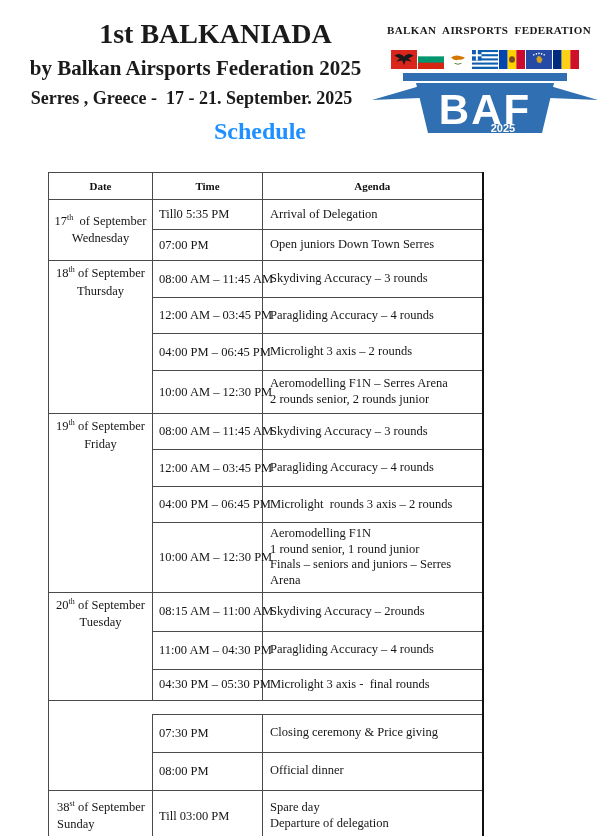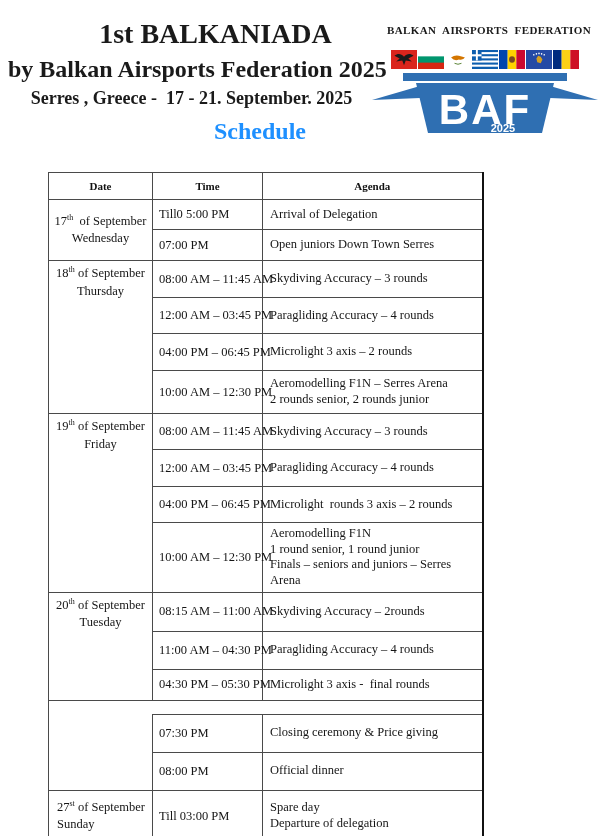--- a/index.html
+++ b/index.html
@@ -7,21 +7,21 @@
     width:602px;height:836px;position:relative;overflow:hidden;
     font-family:"Liberation Serif","DejaVu Serif",serif;color:#1a1a1a;
   }
   .abs{position:absolute;}
   
   .org-line{
     left:384px;top:24px;width:210px;text-align:center;
     font-size:11px;font-weight:bold;letter-spacing:.4px;white-space:pre;
   }
   .title{left:18px;top:18px;width:395px;text-align:center;font-size:28px;font-weight:bold;}
-  .subtitle{left:8px;top:56px;width:375px;text-align:center;font-size:24px;font-weight:bold;white-space:pre;}
+  .subtitle{left:8px;top:56px;width:375px;text-align:center;font-size:21px;font-weight:bold;white-space:pre;}
   .location{left:4px;top:88px;width:375px;text-align:center;font-size:18px;font-weight:bold;white-space:pre;}
   .schedule-heading{
     left:160px;top:118px;width:200px;text-align:center;
     font-size:24px;font-weight:bold;color:var(--accent,#1e90ff);
   }
   
   .logo{left:372px;top:50px;width:226px;}
   .flags{margin-left:19px;width:188px;height:19px;display:flex;gap:1px;}
   .flag{flex:1 1 auto;height:19px;display:block;}
   .flag svg{width:100%;height:100%;display:block;}
@@ -144,21 +144,21 @@
         <th>Time</th>
         <th>Agenda</th>
       </tr>
     </thead>
   <tbody>
       <tr style="height: 30px;">
         <td rowspan="2" class="date v-middle">
           <div class="l1"><span>17</span><sup>th</sup><span>  of September</span></div>
           <div class="l2">Wednesday</div>
         </td>
-        <td class="time">Till0 5:00 PM</td>
+        <td class="time">Till0 5:35 PM</td>
         <td class="agenda">
           <div class="line">Arrival of Delegation</div>
         </td>
       </tr>
       <tr style="height: 31px;">
         <td class="time">07:00 PM</td>
         <td class="agenda">
           <div class="line">Open juniors Down Town Serres</div>
         </td>
       </tr>
@@ -256,21 +256,21 @@
         </td>
       </tr>
       <tr style="height: 38px;">
         <td class="time">08:00 PM</td>
         <td class="agenda">
           <div class="line">Official dinner</div>
         </td>
       </tr>
       <tr style="height: 52px;">
         <td rowspan="1" class="date v-middle a-left">
-          <div class="l1"><span>27</span><sup>st</sup><span> of September</span></div>
+          <div class="l1"><span>38</span><sup>st</sup><span> of September</span></div>
           <div class="l2">Sunday</div>
         </td>
         <td class="time">Till 03:00 PM</td>
         <td class="agenda">
           <div class="line">Spare day</div>
           <div class="line">Departure of delegation</div>
         </td>
       </tr>
     </tbody>
 </table>

